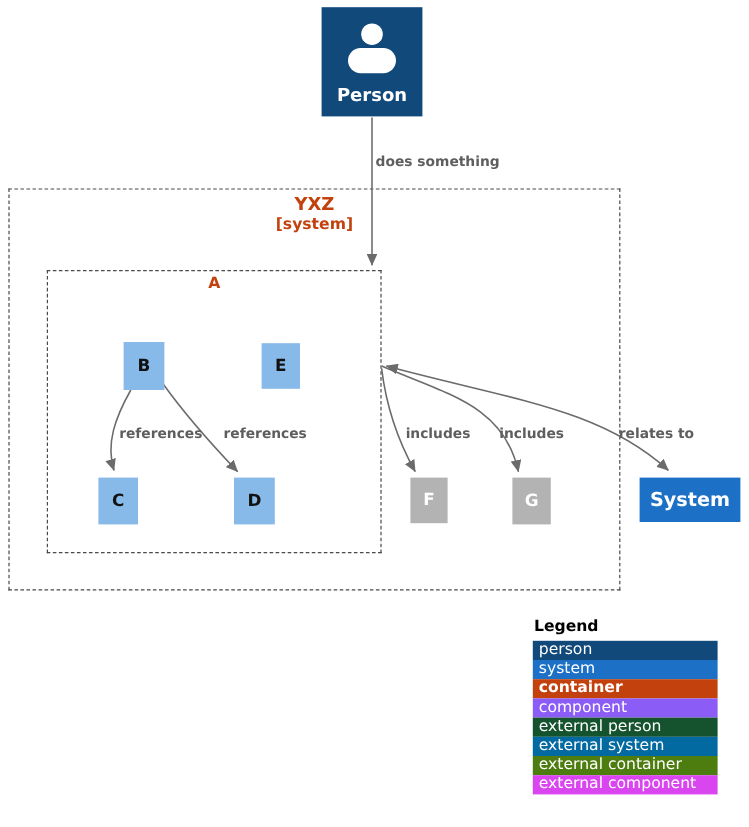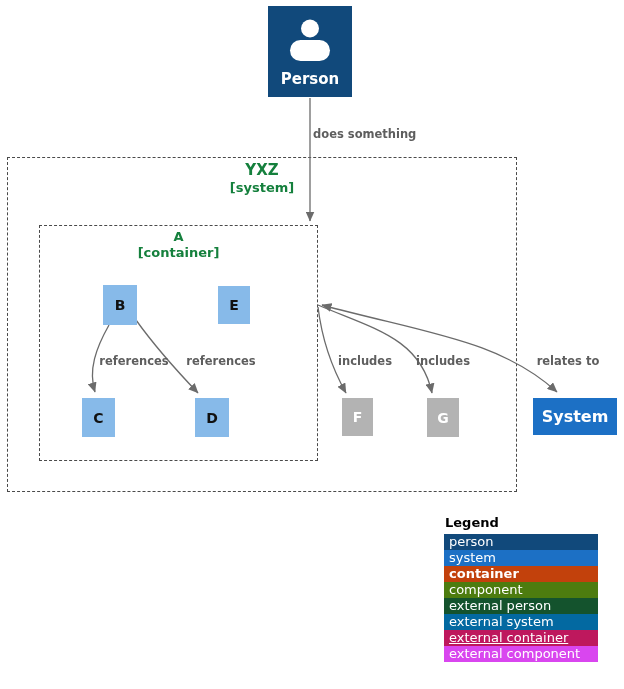--- a/index.html
+++ b/index.html
@@ -4,21 +4,21 @@
 <style>
   html,body{margin:0;padding:0;background:#ffffff;}
   .stage{
     position:relative;width:624px;height:689px;background:#ffffff;overflow:hidden;
     font-family:"DejaVu Sans","Liberation Sans",sans-serif;
   }
   .stage svg.wires{position:absolute;left:0;top:0;z-index:1;}
   .boundary{position:absolute;border:1.5px dashed #4a4a4a;z-index:0;box-sizing:border-box;}
   .boundary-yxz{left:7px;top:157px;width:510px;height:335px;}
   .boundary-a{left:39px;top:225px;width:279px;height:236px;}
-  .btitle{position:absolute;left:0;top:3px;width:100%;text-align:center;color:#15803d;line-height:1.25;}
+  .btitle{position:absolute;left:0;top:3px;width:100%;text-align:center;color:#c2410c;line-height:1.25;}
   .btitle .t1{font-weight:bold;font-size:15px;}
   .btitle .t2{font-weight:bold;font-size:13px;}
   .boundary-a .btitle .t1{font-size:13px;}
   .node{position:absolute;display:flex;align-items:center;justify-content:center;
         font-weight:bold;z-index:2;box-sizing:border-box;}
   .node-person{left:268px;top:6px;width:84px;height:91px;flex-direction:column;
                justify-content:flex-end;color:#ffffff;font-size:15px;padding-bottom:9px;}
   .person-glyph{position:absolute;left:50%;top:10px;transform:translateX(-50%);width:48px;height:48px;}
   .node-sm{width:34px;height:40px;font-size:14px;color:#111111;}
   .node-b{left:103px;top:285px;}
@@ -60,21 +60,20 @@
 
   <div class="boundary boundary-yxz">
     <div class="btitle">
       <div class="t1">YXZ</div>
       <div class="t2">[system]</div>
     </div>
   </div>
   <div class="boundary boundary-a">
     <div class="btitle">
       <div class="t1">A</div>
-      <div class="t2">[container]</div>
     </div>
   </div>
 
   <div class="node node-person" style="background-color: rgb(17, 73, 123);">
     <svg class="person-glyph" viewBox="0 0 48 48">
       <circle cx="24" cy="12.5" r="9" fill="#ffffff"></circle>
       <rect x="4" y="24" width="40" height="21" rx="10.5" fill="#ffffff"></rect>
     </svg>
     <span>Person</span>
   </div>
@@ -101,27 +100,27 @@
 
   <div class="node node-system" style="background-color: rgb(28, 112, 197);">
     <span>System</span>
   </div>
 
   <div class="edge-label left-anchor" style="left:313px;top:134px;">does something</div>
   <div class="edge-label" style="left:134px;top:361px;">references</div>
   <div class="edge-label" style="left:221px;top:361px;">references</div>
   <div class="edge-label" style="left:365px;top:361px;">includes</div>
   <div class="edge-label" style="left:443px;top:361px;">includes</div>
-  <div class="edge-label" style="left:568px;top:361px;">relates to</div>
+  <div class="edge-label" style="left:547px;top:361px;">relates to</div>
 
   <div class="legend">
     <div class="legend-title">Legend</div>
     <div class="legend-row" style="background-color: rgb(17, 73, 123);">person</div>
     <div class="legend-row" style="background-color: rgb(28, 112, 197);">system</div>
     <div class="legend-row" style="background-color: #c2410c; font-weight: bold;">container</div>
-    <div class="legend-row" style="background-color: #4d7c0f;">component</div>
+    <div class="legend-row" style="background-color: #8b5cf6;">component</div>
     <div class="legend-row" style="background-color: #14532d;">external person</div>
     <div class="legend-row" style="background-color: #0369a1;">external system</div>
-    <div class="legend-row" style="background-color: #be185d; text-decoration: underline;">external container</div>
+    <div class="legend-row" style="background-color: #4d7c0f;">external container</div>
     <div class="legend-row" style="background-color: #d946ef;">external component</div>
   </div>
 
 </div>
 
 </body></html>

